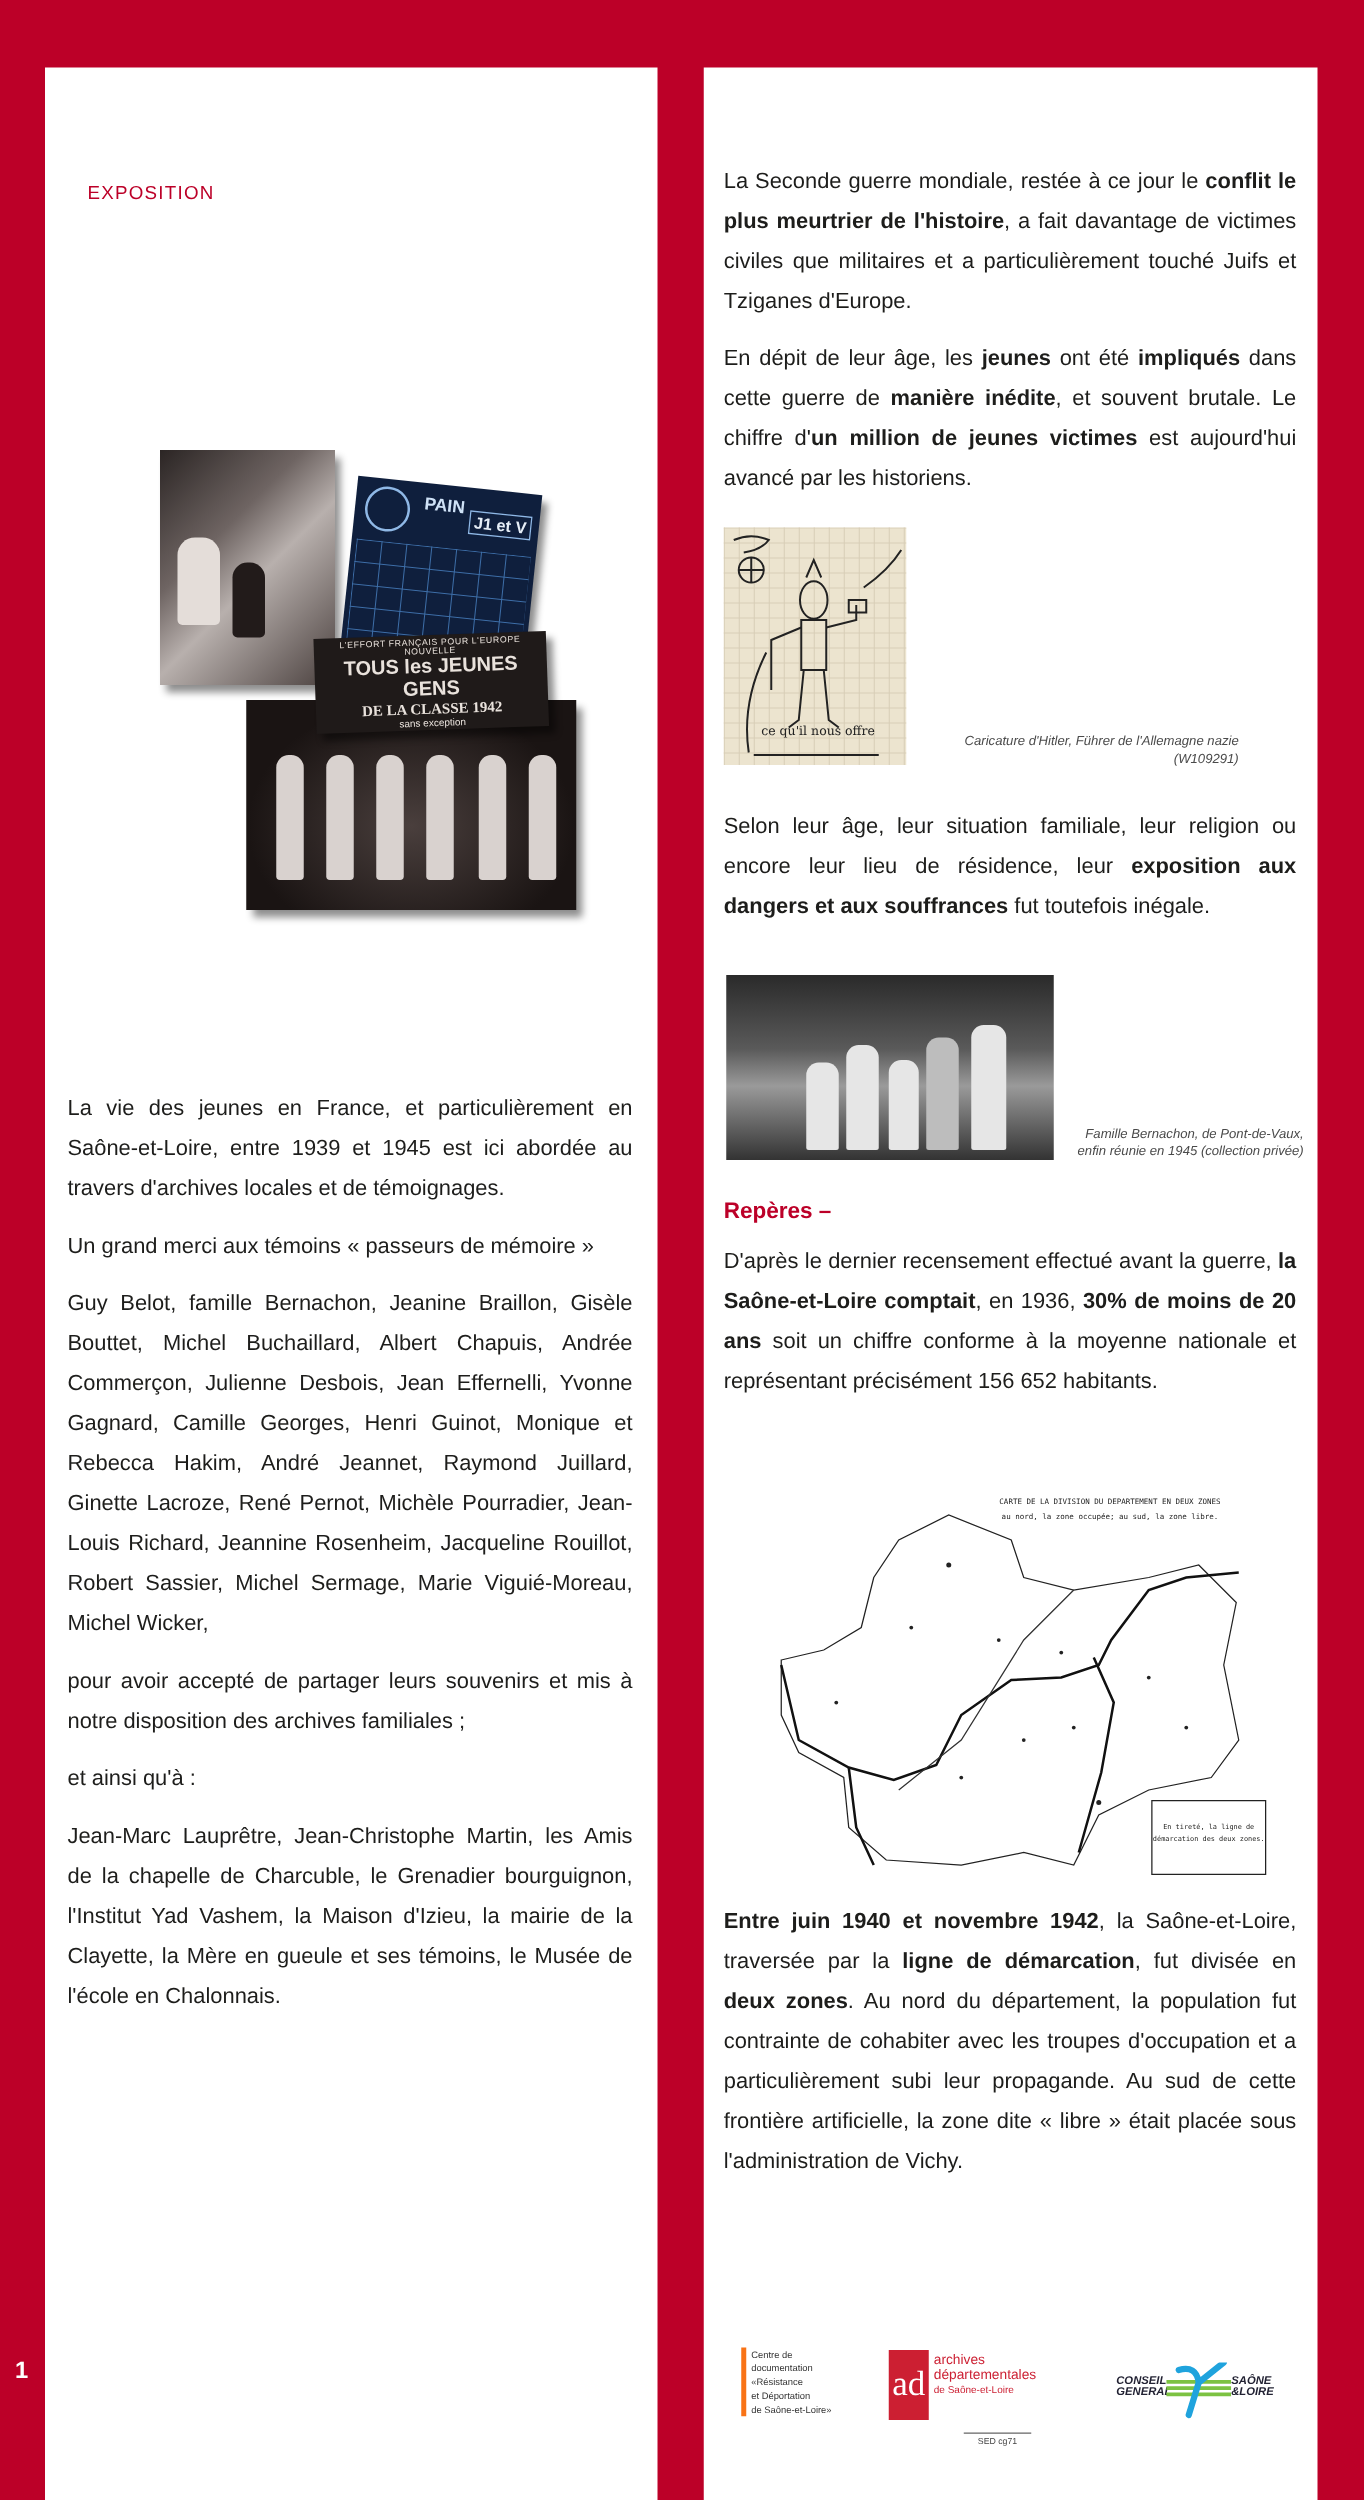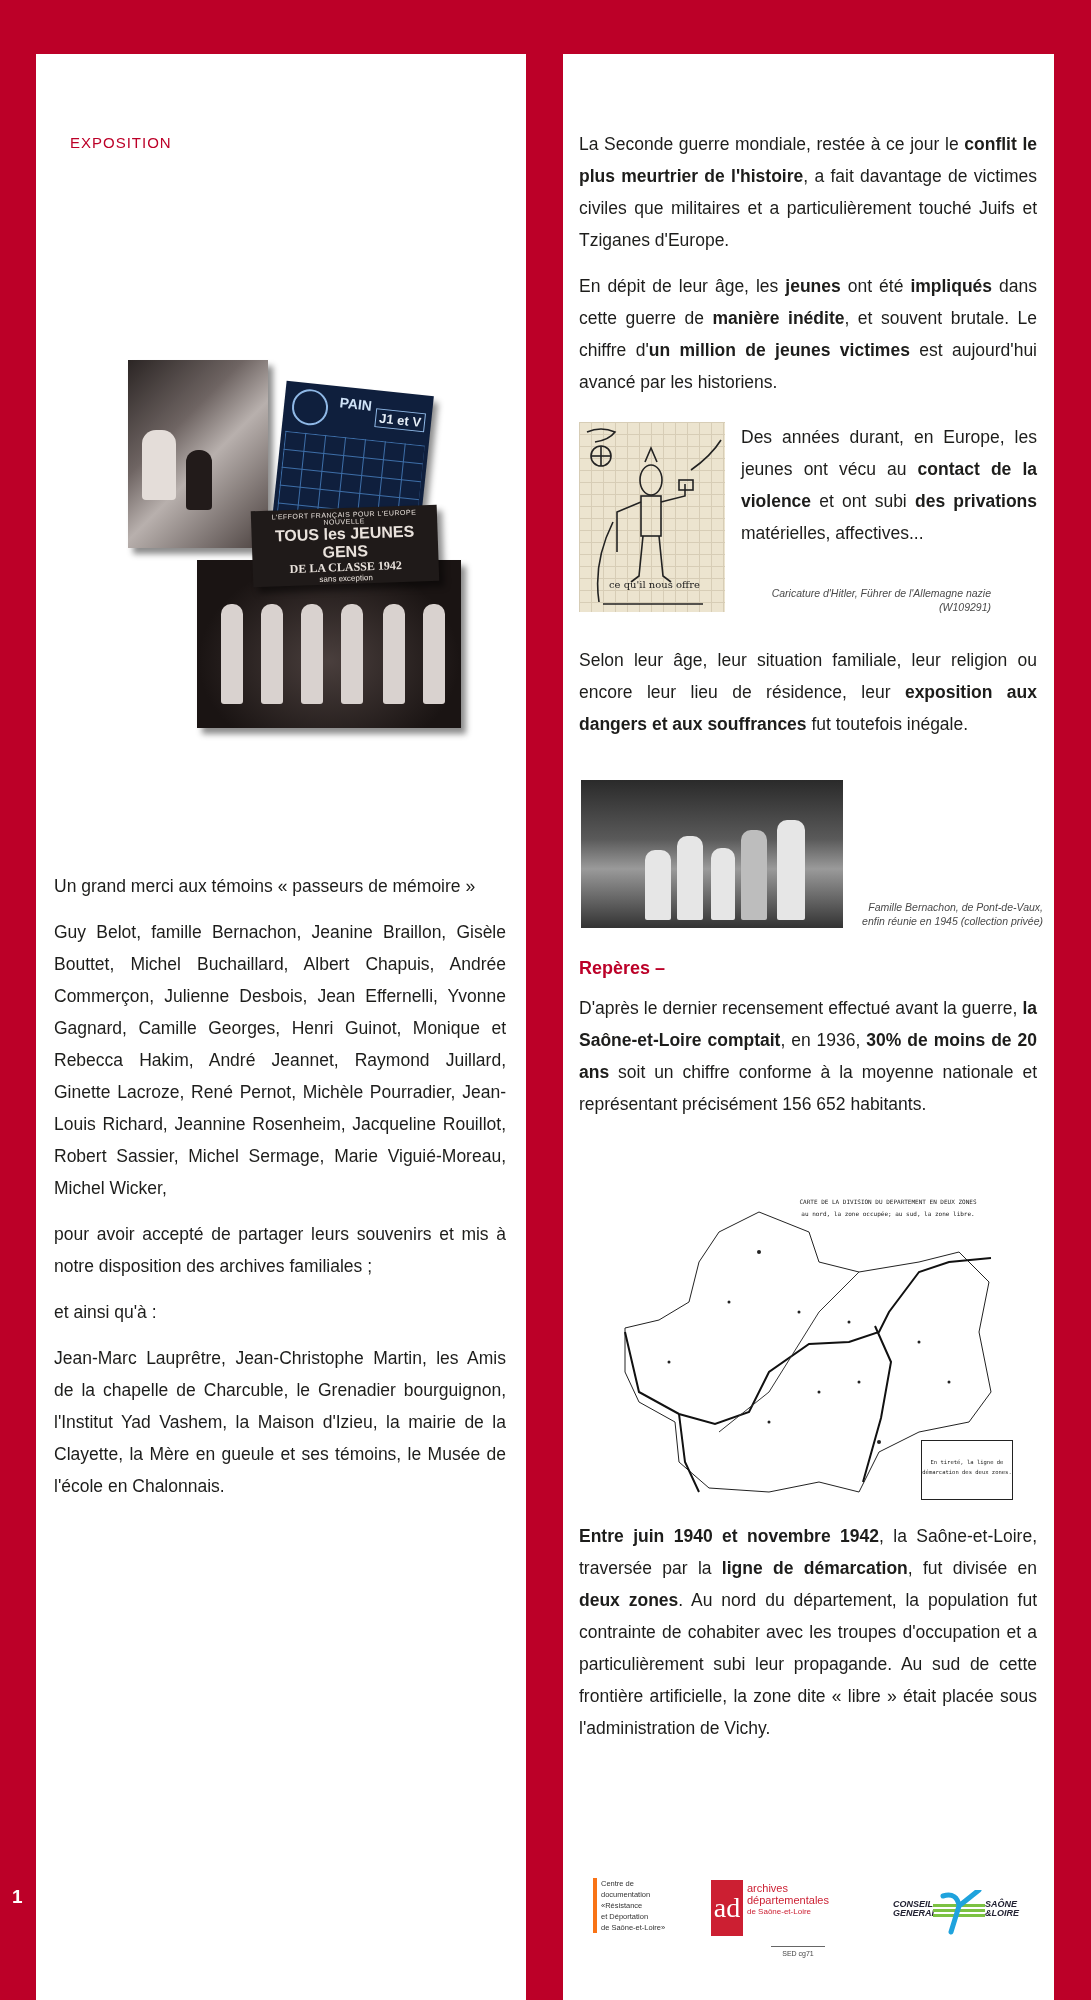--- a/index.html
+++ b/index.html
@@ -3,21 +3,21 @@
 <meta charset="utf-8">
 <style>
   html, body { margin:0; padding:0; }
   body { width:1091px; height:2000px; background:#BC0028; position:relative; overflow:hidden;
          font-family:"Liberation Sans", sans-serif; color:#1d1d1b; }
   .panel { position:absolute; top:54px; background:#fff; height:1946px; }
   #left { left:36px; width:490px; }
   #right { left:563px; width:491px; }
   .page-num { position:absolute; left:12px; top:1886px; color:#fff; font-weight:bold; font-size:19px; }
 
-  .kicker { position:absolute; left:34px; top:80px; color:#BC0028; font-size:15px; letter-spacing:1px; }
+  .kicker { position:absolute; left:34px; top:92px; color:#BC0028; font-size:15px; letter-spacing:1px; }
   .title { position:absolute; left:80px; top:150px; font-size:39px; line-height:50px; color:#1d1d1b; font-weight:normal; margin:0; }
 
   .collage { position:absolute; left:92px; top:306px; width:340px; height:380px; }
   .ph { position:absolute; box-shadow:5px 6px 6px rgba(0,0,0,0.45); overflow:hidden; }
   .ph-kids { left:0; top:0; width:140px; height:188px; background:linear-gradient(135deg,#2b2524 0%,#6e6462 35%,#b8b0ad 55%,#4a403e 100%); }
   .ph-kids .f1 { position:absolute; left:14px; top:70px; width:34px; height:70px; background:#e4ddd9; border-radius:14px 14px 4px 4px; }
   .ph-kids .f2 { position:absolute; left:58px; top:90px; width:26px; height:60px; background:#221b1a; border-radius:12px 12px 4px 4px; }
   .ph-card { left:150px; top:28px; width:148px; height:158px; background:#0f1f3d; transform:rotate(6deg); color:#8fb8e6; font-family:"DejaVu Sans Mono", monospace; font-size:9px; }
   .ph-card .pain { position:absolute; left:55px; top:8px; color:#cfe2f7; font-weight:bold; font-size:14px; font-family:"Liberation Sans", sans-serif; }
   .ph-card .j1v { position:absolute; right:6px; top:18px; color:#e6eef7; font-weight:bold; font-size:13px; border:1px solid #8fb8e6; padding:1px 3px; font-family:"Liberation Sans", sans-serif;}
@@ -98,20 +98,21 @@
     <div class="ph ph-poster">
       <div class="l1">L'EFFORT FRANÇAIS POUR L'EUROPE NOUVELLE</div>
       <div class="l2">TOUS les JEUNES GENS</div>
       <div class="l3">DE LA CLASSE 1942</div>
       <div class="l4">sans exception</div>
       <div class="l5">iront travailler en Allemagne</div>
     </div>
   </div>
 
   <div class="ltext" id="intro">
+    <p>La vie des jeunes en France, et particulièrement en Saône-et-Loire, entre 1939 et 1945 est ici abordée au travers d'archives locales et de témoignages.</p>
     <p>Un grand merci aux témoins « passeurs de mémoire »</p>
     <p>Guy Belot, famille Bernachon, Jeanine Braillon, Gisèle Bouttet, Michel Buchaillard, Albert Chapuis, Andrée Commerçon, Julienne Desbois, Jean Effernelli, Yvonne Gagnard, Camille Georges, Henri Guinot, Monique et Rebecca Hakim, André Jeannet, Raymond Juillard, Ginette Lacroze, René Pernot, Michèle Pourradier, Jean-Louis Richard, Jeannine Rosenheim, Jacqueline Rouillot, Robert Sassier, Michel Sermage, Marie Viguié-Moreau, Michel Wicker,</p>
     <p>pour avoir accepté de partager leurs souvenirs et mis à notre disposition des archives familiales ;</p>
     <p>et ainsi qu'à :</p>
     <p>Jean-Marc Lauprêtre, Jean-Christophe Martin, les Amis de la chapelle de Charcuble, le Grenadier bourguignon, l'Institut Yad Vashem, la Maison d'Izieu, la mairie de la Clayette, la Mère en gueule et ses témoins, le Musée de l'école en Chalonnais.</p>
   </div>
 </div>
 
 <div class="panel" id="right">
   <div class="rtext" id="r-p1">
@@ -131,23 +132,20 @@
         <rect x="62" y="74" width="20" height="40"></rect>
         <path d="M62 80 l-24 10 l0 40"></path>
           <path d="M82 80 l24 -6 l0 -12"></path>
         <rect x="100" y="58" width="14" height="10"></rect>
         <path d="M64 114 l-4 40 l-8 6 M80 114 l4 40 l8 6"></path>
         <path d="M34 100 q-20 40 -14 80 M112 48 q20 -14 30 -30"></path>
         <path d="M24 182 l100 0"></path>
       </g>
       <text x="30" y="166" font-size="10" fill="#222" font-family="DejaVu Serif, serif">ce qu'il nous offre</text>
     </svg>
-  </div>
-  <div class="rtext" id="r-p3">
-    <p><span>Des années durant, en Europe, les jeunes ont vécu au </span><b>contact de la violence</b><span> et ont subi </span><b>des privations</b><span> matérielles, affectives...</span></p>
   </div>
   <div class="caption" id="cap-hitler">Caricature d'Hitler, Führer de l'Allemagne nazie (W109291)</div>
 
   <div class="rtext" id="r-p4">
     <p><span>Selon leur âge, leur situation familiale, leur religion ou encore leur lieu de résidence, leur </span><b>exposition aux dangers et aux souffrances</b><span> fut toutefois inégale.</span></p>
   </div>
 
   <div class="family">
     <div class="p" style="left:64px;width:26px;height:70px"></div>
     <div class="p" style="left:96px;width:26px;height:84px"></div>

